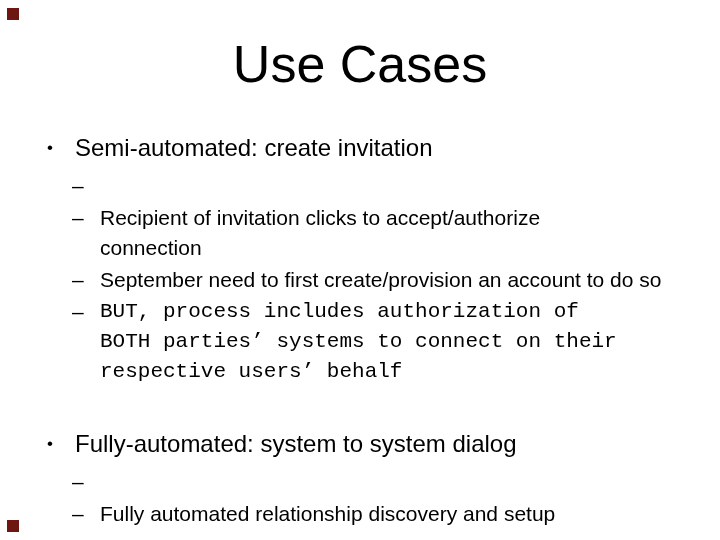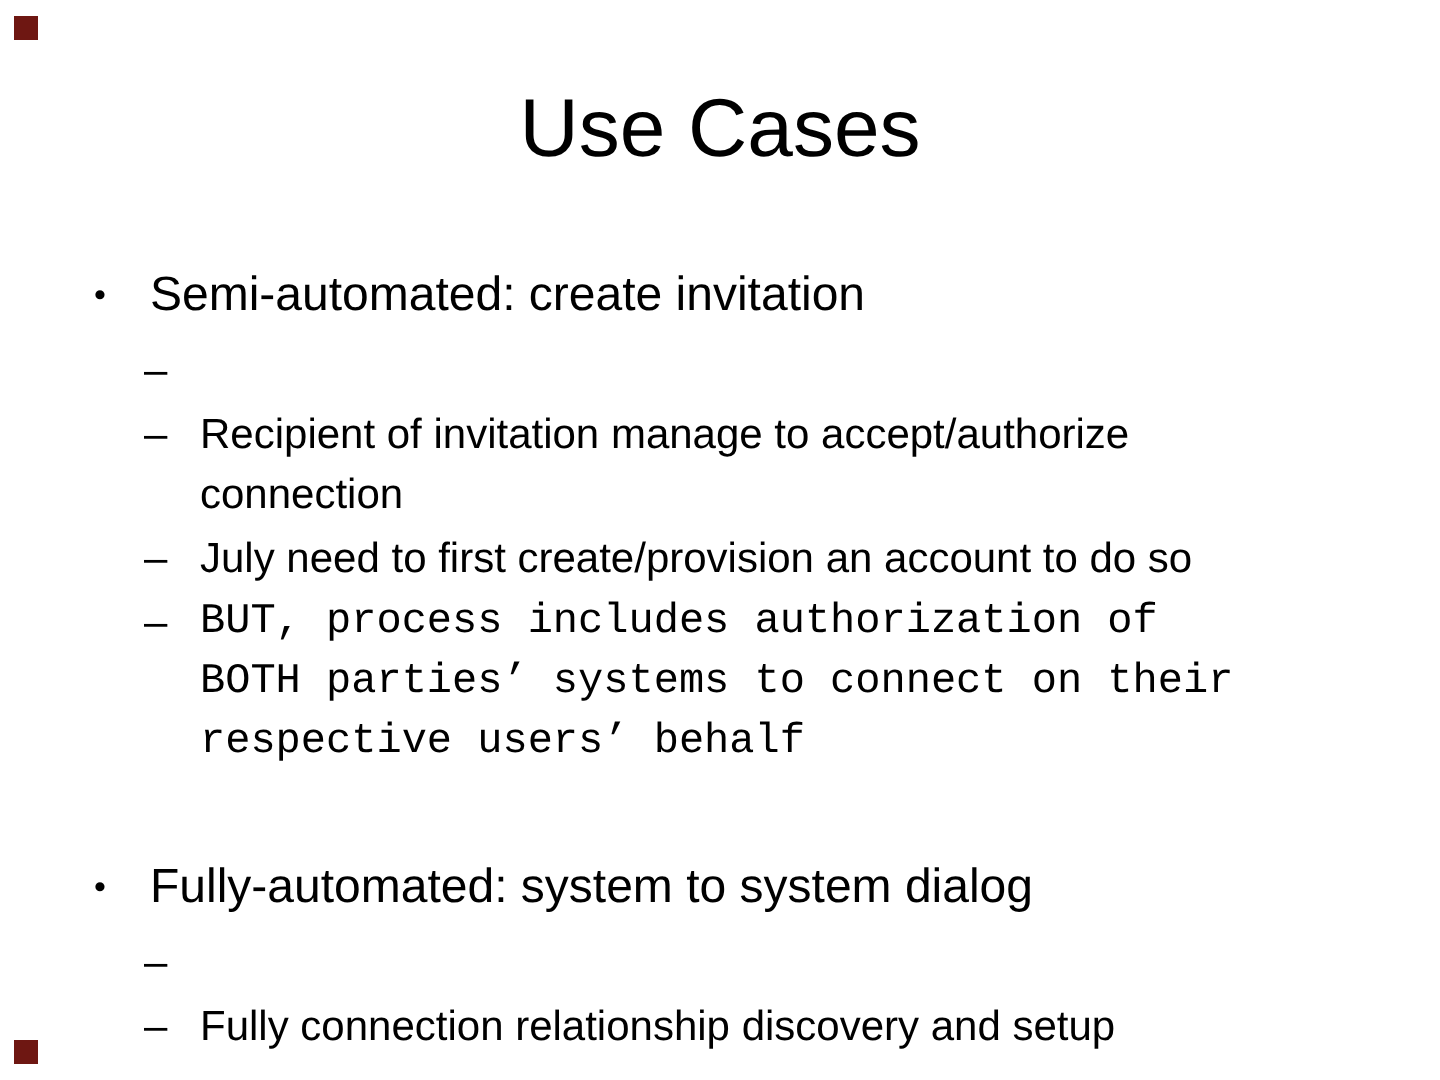--- a/index.html
+++ b/index.html
@@ -24,21 +24,21 @@
   }
   .corner-square.top { top: 8px; }
   .corner-square.bottom { top: 520px; }
   .slide-title {
     position: absolute;
     top: 40px;
     left: 0;
     right: 0;
     margin: 0;
     text-align: center;
-    font-size: 41px;
+    font-size: 52px;
     font-weight: 400;
     line-height: 48px;
     letter-spacing: 0px;
   }
   .content {
     position: absolute;
     left: 47px;
     top: 133px;
     width: 650px;
   }
@@ -89,41 +89,41 @@
       <span class="mk">•</span>
       <span class="tx">Semi-automated: create invitation</span>
     </div>
 
     <div class="row l2">
       <span class="mk">–</span>
     </div>
 
     <div class="row l2 w520">
       <span class="mk">–</span>
-      <span class="tx">Recipient of invitation manage to accept/authorize connection</span>
+      <span class="tx">Recipient of invitation clicks to accept/authorize connection</span>
     </div>
 
     <div class="row l2">
       <span class="mk">–</span>
-      <span class="tx">July need to first create/provision an account to do so</span>
+      <span class="tx">September need to first create/provision an account to do so</span>
     </div>
 
     <div class="row l2 w540">
       <span class="mk">–</span>
       <span class="tx">BUT, process includes authorization of BOTH parties’ systems to connect on their respective users’ behalf</span>
     </div>
 
     <div class="row l1 spaced">
       <span class="mk">•</span>
       <span class="tx">Fully-automated: system to system dialog</span>
     </div>
 
     <div class="row l2">
       <span class="mk">–</span>
     </div>
 
     <div class="row l2">
       <span class="mk">–</span>
-      <span class="tx">Fully connection relationship discovery and setup</span>
+      <span class="tx">Fully automated relationship discovery and setup</span>
     </div>
 
   </div>
 </div>
 
 </body></html>

